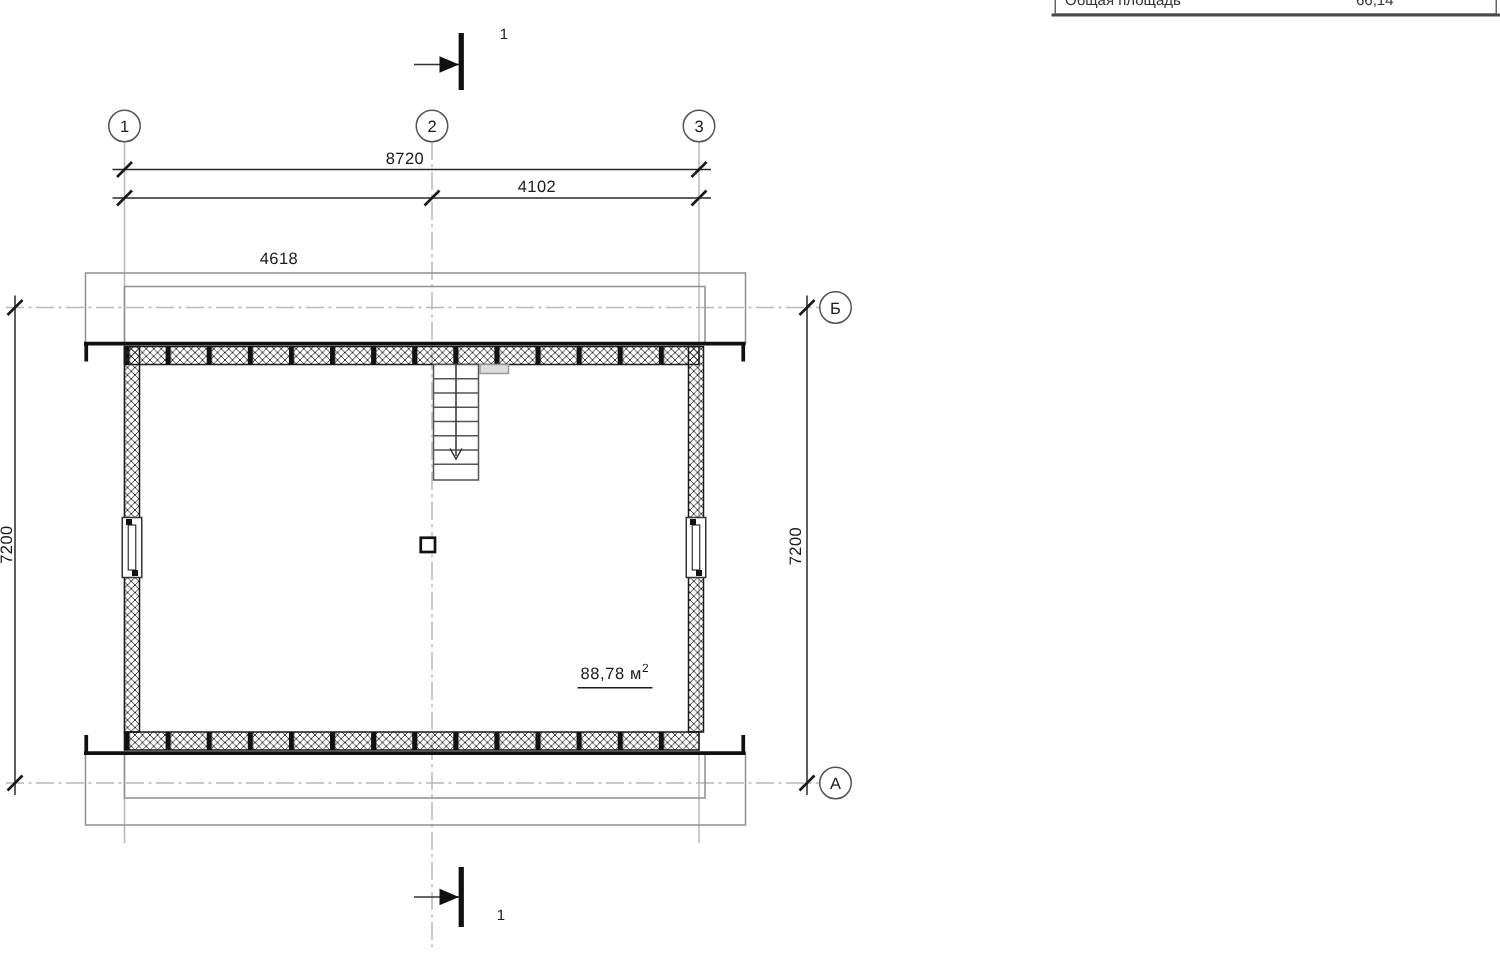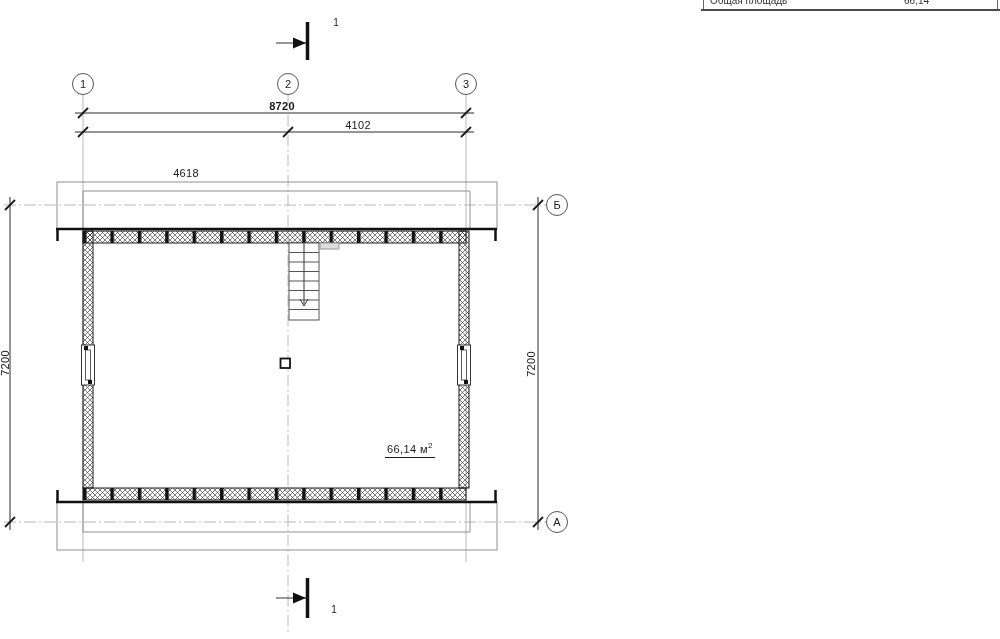--- a/index.html
+++ b/index.html
@@ -150,28 +150,28 @@
       <text x="336" y="26" font-family="Liberation Sans, sans-serif" font-size="10" fill="#1a1a1a" text-anchor="middle">1</text>
     </g>
     <g>
       <line x1="276" y1="598" x2="306" y2="598" stroke="#333" stroke-width="1"></line>
       <line x1="307.5" y1="578" x2="307.5" y2="618" stroke="#111" stroke-width="3.5"></line>
       <polygon points="306,598 293,592.5 293,603.5" fill="#111"></polygon>
       <text x="334" y="613" font-family="Liberation Sans, sans-serif" font-size="10" fill="#1a1a1a" text-anchor="middle">1</text>
     </g>
   </svg>
 
-  <div class="dim-text" style="left:257px;top:100px;width:50px;font-weight:bold;">8720</div>
+  <div class="dim-text" style="left:245px;top:100px;width:50px;">8720</div>
   <div class="dim-text" style="left:161px;top:119px;width:50px;margin-top:48px;">4618</div>
   <div class="dim-text" style="left:333px;top:119px;width:50px;">4102</div>
   <div class="dim-text rot" style="left:-18px;top:357px;width:46px;height:12px;">7200</div>
   <div class="dim-text rot" style="left:508px;top:358px;width:46px;height:12px;">7200</div>
 
   <div class="area-label">
-    <span>66,14 м</span><sup>2</sup>
+    <span>88,78 м</span><sup>2</sup>
   </div>
 
   <div class="table-frag">
     <span class="c1">Общая площадь</span>
     <span class="c2">66,14</span>
   </div>
   <div class="table-underline"></div>
 
 </div>
 

